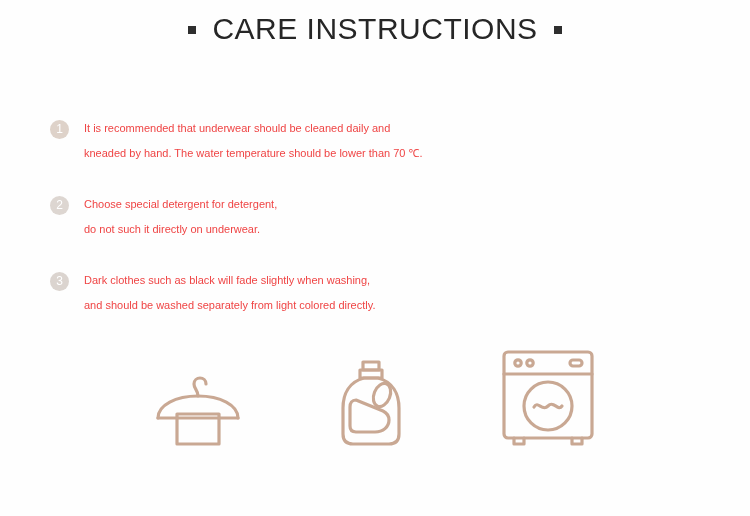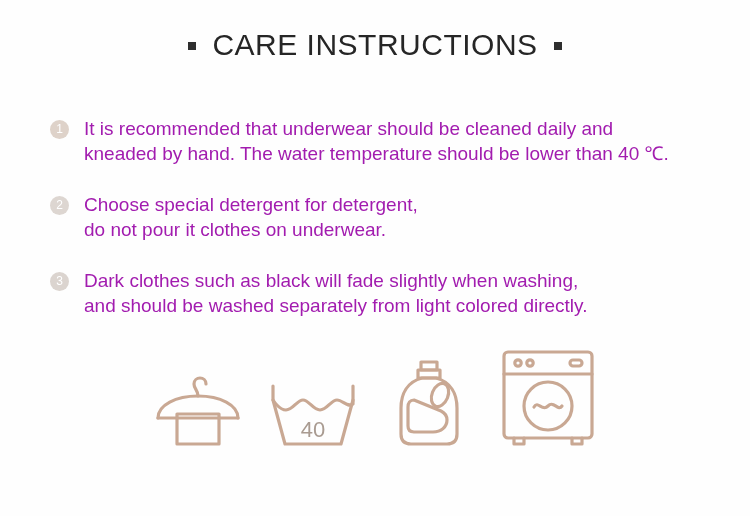--- a/index.html
+++ b/index.html
@@ -16,21 +16,21 @@
   .page {
     position: relative;
     width: 750px;
     height: 516px;
     background: #fefefe;
   }
 
   
   .title-row {
     position: absolute;
-    top: 28px;
+    top: 12px;
     left: 0;
     width: 750px;
     display: flex;
     align-items: center;
     justify-content: center;
     gap: 16px;
   }
   .title-bullet {
     width: 8px;
     height: 8px;
@@ -69,23 +69,23 @@
     font-size: 12px;
     line-height: 19px;
     text-align: center;
     margin-top: 4px;
     margin-right: 15px;
     font-family: "Liberation Sans", sans-serif;
   }
   .num-badge.n2 { background: #ddd6d1; }
   .num-badge.n3 { background: #dbd4cf; }
   .item-lines {
-    font-size: 19px;
+    font-size: 11px;
     line-height: 25px;
-    color: #a21caf;
+    color: #ef4444;
     white-space: nowrap;
   }
   .item-lines .line { display: block; }
 
   
   .icons {
     position: absolute;
     top: 340px;
     left: 150px;
     width: 450px;
@@ -111,29 +111,29 @@
     <span class="title-text">CARE INSTRUCTIONS</span>
     <span class="title-bullet"></span>
   </div>
 
   <div class="list">
 
     <div class="list-item">
       <span class="num-badge n1">1</span>
       <span class="item-lines">
         <span class="line">It is recommended that underwear should be cleaned daily and</span>
-        <span class="line">kneaded by hand. The water temperature should be lower than 40 ℃.</span>
+        <span class="line">kneaded by hand. The water temperature should be lower than 70 ℃.</span>
       </span>
     </div>
 
     <div class="list-item">
       <span class="num-badge n2">2</span>
       <span class="item-lines">
         <span class="line">Choose special detergent for detergent,</span>
-        <span class="line">do not pour it clothes on underwear.</span>
+        <span class="line">do not such it directly on underwear.</span>
       </span>
     </div>
 
     <div class="list-item">
       <span class="num-badge n3">3</span>
       <span class="item-lines">
         <span class="line">Dark clothes such as black will fade slightly when washing,</span>
         <span class="line">and should be washed separately from light colored directly.</span>
       </span>
     </div>
@@ -146,29 +146,20 @@
       <svg width="96" height="80" viewBox="0 0 96 80">
         <g fill="none" stroke="#c9a893" stroke-width="3.2" stroke-linecap="round" stroke-linejoin="round">
           <path d="M48 26 C48 20 44 19 44 14 C44 10.2 47 8 50 8 C53.2 8 56 10.4 56 14"></path>
           <path d="M8 48 C8 35 26 26 48 26 C70 26 88 35 88 48"></path>
           <path d="M8 48 L88 48"></path>
           <rect x="27" y="44" width="42" height="30"></rect>
         </g>
       </svg>
     </div>
 
-    <div class="icon-cell">
-      <svg width="96" height="80" viewBox="0 0 96 80">
-        <g fill="none" stroke="#c9a893" stroke-width="3.2" stroke-linecap="round" stroke-linejoin="round">
-          <path d="M8 16 L8 30 C8 30 14 40 21 40 C28 40 32 30 38 30 C44 30 48 40 55 40 C62 40 66 30 72 30 C78 30 82 38 88 34 L88 16"></path>
-          <path d="M8 30 L20 74 L76 74 L88 30"></path>
-        </g>
-        <text x="48" y="67" text-anchor="middle" font-family="Liberation Sans, sans-serif" font-size="22" fill="#a99b91">40</text>
-      </svg>
-    </div>
 
     <div class="icon-cell">
       <svg width="96" height="94" viewBox="0 0 96 94">
         <g fill="none" stroke="#c9a893" stroke-width="3.2" stroke-linecap="round" stroke-linejoin="round">
           <path d="M40 6 L56 6 L56 14 L40 14 Z"></path>
           <path d="M37 14 L59 14 L59 22 L37 22 Z"></path>
           <path d="M41 22 C26 26 20 38 20 52 L20 78 C20 85 24 88 30 88 L66 88 C72 88 76 85 76 78 L76 52 C76 38 70 26 55 22 Z"></path>
           <path d="M33 44 C29 44 27 47 27 51 L27 70 C27 74 29 76 33 76 L52 76 C60 76 66 71 66 64 C66 60 64 57 60 55 Z"></path>
           <ellipse cx="59" cy="39" rx="8" ry="12" transform="rotate(22 59 39)"></ellipse>
         </g>

